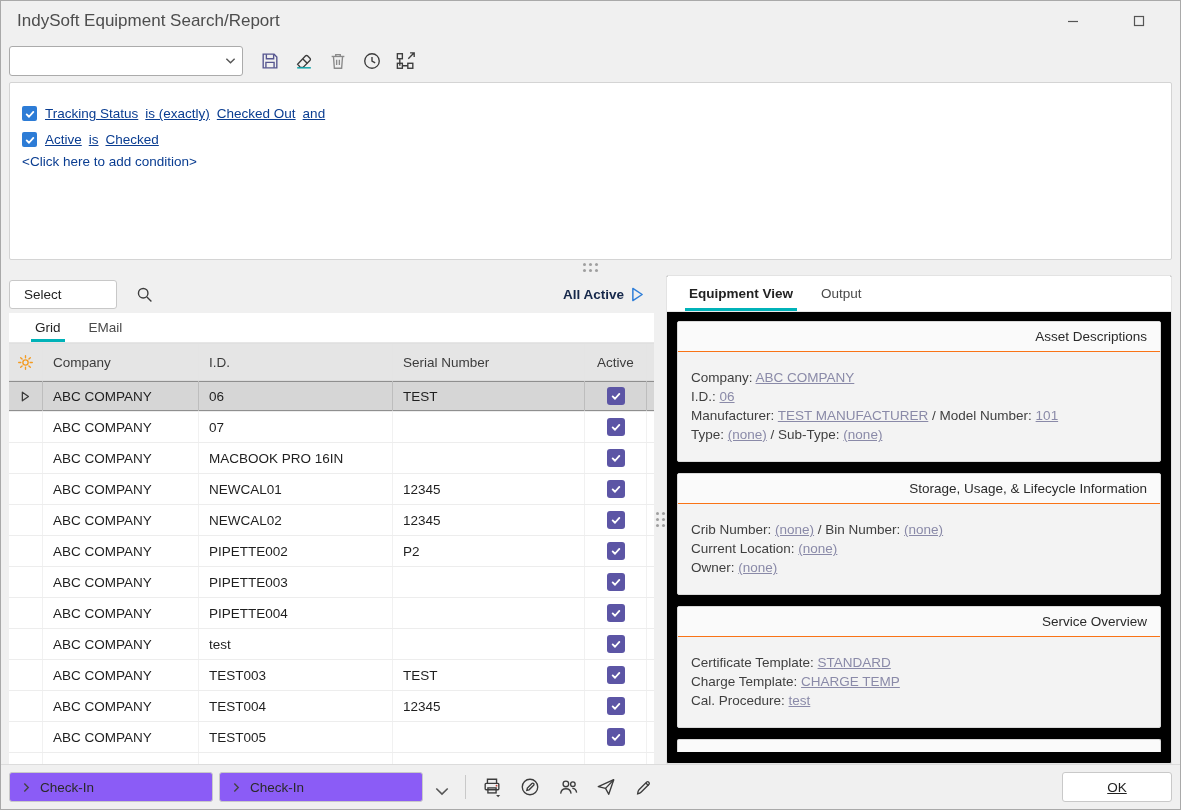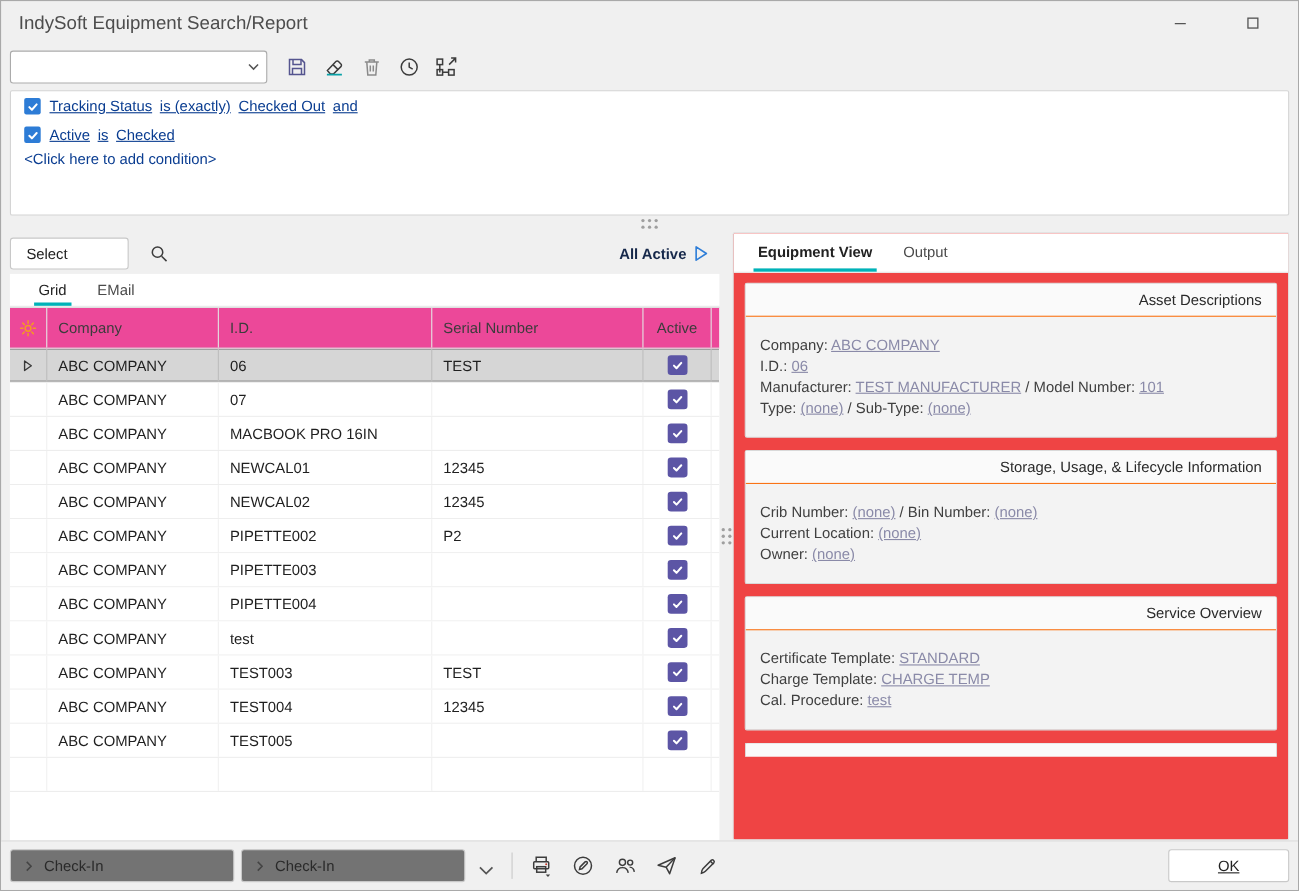--- a/index.html
+++ b/index.html
@@ -22,21 +22,21 @@
   .titlebar .title { color:#4d4d4d; font-size:17px; }
   .win-controls { margin-left:auto; display:flex; align-items:center; gap:44px; padding-right:14px; }
   .win-btn { width:22px; height:22px; display:flex; align-items:center; justify-content:center; background:transparent; border:none; cursor:pointer; }
   
   .toolbar { height:40px; display:flex; align-items:center; padding:0 8px; gap:4px; flex:none; }
   .combo { width:234px; height:30px; background:#fff; border:1px solid #ababab; border-radius:3px; display:flex; align-items:center; margin-right:8px; }
   .combo input { flex:1; min-width:0; border:none; outline:none; background:transparent; padding:0 8px; font:inherit; }
   .combo .chev { width:24px; display:flex; justify-content:center; align-items:center; height:100%; cursor:pointer; }
   .icon-btn { width:30px; height:30px; display:flex; align-items:center; justify-content:center; background:transparent; border:none; cursor:pointer; }
   
-  .cond-panel { margin:1px 8px 0; height:114px; background:#fff; border:1px solid #d4d4d4; border-radius:2px; padding:2px 12px; overflow:hidden; flex:none; }
+  .cond-panel { margin:1px 8px 0; height:178px; background:#fff; border:1px solid #d4d4d4; border-radius:2px; padding:19px 12px; overflow:hidden; flex:none; }
   .condition-row { display:flex; align-items:center; margin-bottom:3px; line-height:23px; }
   .cond-check { width:15px; height:15px; flex:none; background:#2d7cd6; border-radius:2px; display:inline-flex; align-items:center; justify-content:center; margin-right:8px; cursor:pointer; }
   .cond-link { color:#0a3d91; text-decoration:underline; margin-right:7px; cursor:pointer; }
   .add-condition { color:#0a3d91; margin-top:2px; cursor:pointer; }
   
   .hsplit { height:15px; display:flex; align-items:center; justify-content:center; flex:none; cursor:row-resize; }
   .dots-h { width:3px; height:3px; border-radius:50%; background:#9f9f9f; transform:translate(-6px,-3px);
             box-shadow:6px 0 0 #9f9f9f, 12px 0 0 #9f9f9f, 0 6px 0 #9f9f9f, 6px 6px 0 #9f9f9f, 12px 6px 0 #9f9f9f; }
   .vsplit { width:12px; display:flex; align-items:center; justify-content:center; cursor:col-resize; }
   .dots-v { width:3px; height:3px; border-radius:50%; background:#9f9f9f; transform:translate(-3px,-6px);
@@ -49,48 +49,48 @@
   .scope { margin-left:auto; display:flex; align-items:center; gap:7px; padding-right:10px; cursor:pointer; }
   .scope .scope-label { font-weight:bold; color:#16284a; }
   
   .tabbar { display:flex; background:#fff; border-bottom:1px solid #e6e6e6; flex:none; }
   .left-pane .tabbar { height:30px; padding-left:12px; }
   .tab { position:relative; padding:0 14px; display:flex; align-items:center; color:#4a4a4a; cursor:pointer; }
   .tab.active { color:#222; }
   .tab.active::after { content:""; position:absolute; left:10px; right:10px; bottom:0; height:3px; background:#00b2b8; }
   
   .grid { flex:1; background:#fff; overflow:hidden; display:flex; flex-direction:column; min-height:0; }
-  .grid-header { display:flex; height:38px; flex:none; background:#ec4899; border-top:1px solid #e0e0e0; border-bottom:1px solid #dcdcdc; color:#3c3c3c; }
+  .grid-header { display:flex; height:38px; flex:none; background:#e5e5e5; border-top:1px solid #e0e0e0; border-bottom:1px solid #dcdcdc; color:#3c3c3c; }
   .grid-header .cell { display:flex; align-items:center; padding-left:10px; border-right:1px solid #e4e4e4; }
   .grid-body { flex:1; overflow:hidden; }
   .grid-row { display:flex; height:31px; background:#fff; border-bottom:1px solid #ededed; cursor:pointer; }
   .grid-row .cell { display:flex; align-items:center; padding-left:10px; border-right:1px solid #f1f1f1; color:#1f1f1f; overflow:hidden; white-space:nowrap; }
   .grid-row.selected { background:#d6d6d6; box-shadow:inset 0 1px 0 #8f8f8f, inset 0 -1px 0 #8f8f8f; }
   .grid-row.selected .cell { border-right-color:#bdbdbd; }
   .cell.ind { width:34px; flex:none; justify-content:center; padding-left:0 !important; }
   .cell.company { width:156px; flex:none; }
   .cell.id { width:194px; flex:none; }
   .cell.serial { width:192px; flex:none; }
   .cell.active { width:62px; flex:none; justify-content:center; padding-left:0 !important; }
   .cell.fill { flex:1; border-right:none !important; }
   .grid-check { width:18px; height:18px; background:#5c55a5; border-radius:3px; display:inline-flex; align-items:center; justify-content:center; cursor:pointer; }
   
-  .right-pane { flex:1; background:#ef4444; border:1px solid #e3e3e3; border-radius:2px; display:flex; flex-direction:column; min-width:0; overflow:hidden; }
+  .right-pane { flex:1; background:#000000; border:1px solid #e3e3e3; border-radius:2px; display:flex; flex-direction:column; min-width:0; overflow:hidden; }
   .right-pane .tabbar { height:36px; padding-left:8px; border-bottom:1px solid #e8e8e8; }
   .right-pane .tab.active { font-weight:bold; }
   .detail { flex:1; padding:9px 10px 0; overflow:hidden; }
   .section { border:1px solid #d9d9d9; border-radius:2px; margin-bottom:11px; background:#f3f3f3; }
   .section-header { background:#fafafa; border-bottom:1px solid #f97316; padding:7px 13px; font-weight:normal; color:#2a2a2a;text-align:right; }
   .section-body { padding:16px 13px 17px; color:#3f3f3f; line-height:19px; }
   .detail-line { white-space:nowrap; overflow:hidden; }
   .detail-link { color:#8a8aa8; text-decoration:underline; cursor:pointer; }
   .section.partial { height:13px; margin-bottom:0; border-bottom:none; border-radius:2px 2px 0 0; background:#fafafa; }
   
   .footer { height:45px; flex:none; border-top:1px solid #dcdcdc; display:flex; align-items:center; padding:0 8px; gap:6px; background:#f0f0f0; }
-  .action-btn { width:204px; height:30px; background:#737373; border:1px solid #c9c9c9; border-radius:3px; display:flex; align-items:center; gap:10px; padding:0 13px; font:inherit; color:#2a2a2a; cursor:pointer; }
+  .action-btn { width:204px; height:30px; background:#8b5cf6; border:1px solid #c9c9c9; border-radius:3px; display:flex; align-items:center; gap:10px; padding:0 13px; font:inherit; color:#2a2a2a; cursor:pointer; }
   .drop-btn { width:26px; height:30px; display:flex; align-items:flex-end; justify-content:center; padding-bottom:6px; background:transparent; border:none; cursor:pointer; }
   .v-divider { width:1px; height:24px; background:#c9c9c9; margin:0 4px; }
   .footer .icon-btn { width:32px; }
   .footer-spacer { flex:1; }
   .ok-btn { width:110px; height:30px; background:#fff; border:1px solid #c9c9c9; border-radius:3px; font:inherit; color:#222; text-decoration:underline; cursor:pointer; }
 </style>
 </head>
 <body>
 
 <div class="window">

